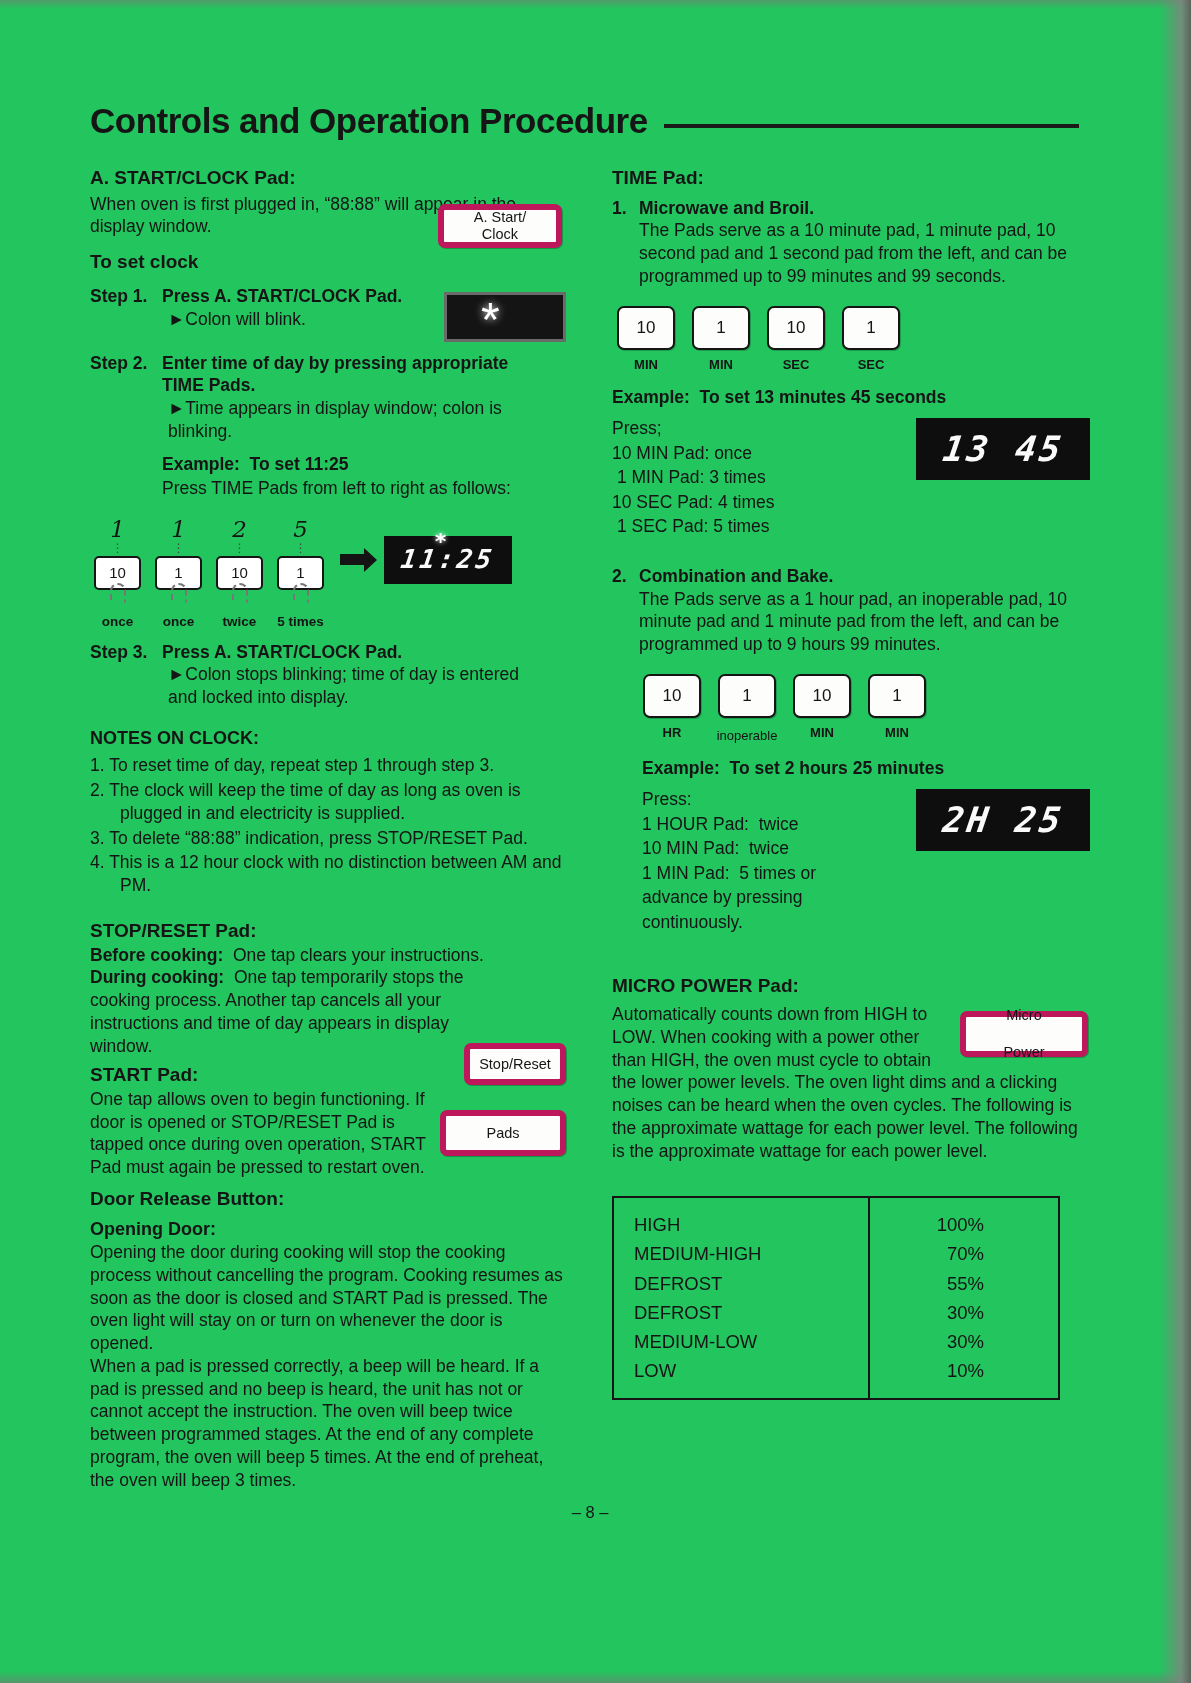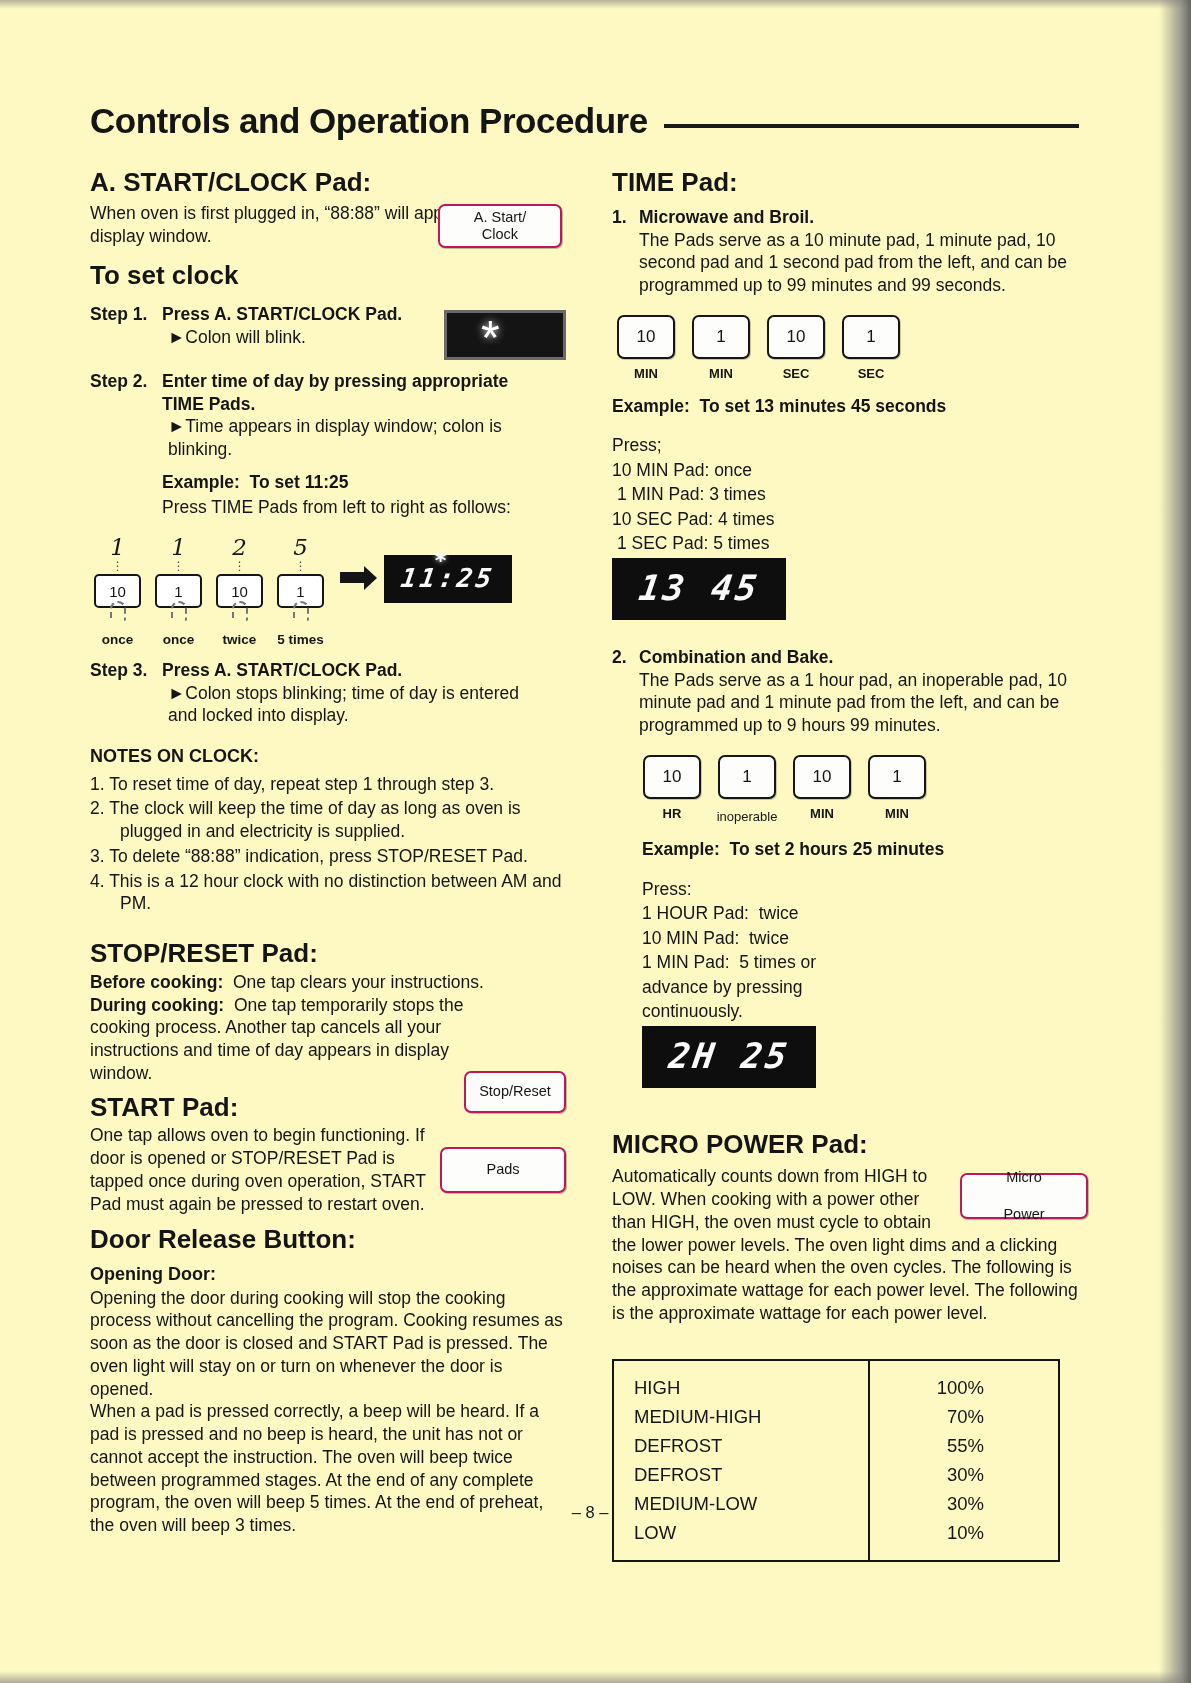--- a/index.html
+++ b/index.html
@@ -1,46 +1,46 @@
 <!DOCTYPE html>
 <html><head>
 <meta charset="utf-8">
 <title>Controls and Operation Procedure</title>
 <style>
   * { margin:0; padding:0; box-sizing:border-box; }
   body { background:#d8d8d4; }
   .page {
     position:relative; width:1191px; height:1683px;
-    background:#fef9c3; color:#151515;
+    background:#22c55e; color:#151515;
     font-family:"Liberation Sans", sans-serif;
     font-size:17.5px; line-height:1.3; overflow:hidden;
   }
   .b { font-weight:bold; }
   
   .scan-right { position:absolute; top:0; right:0; width:32px; height:100%;
     background:linear-gradient(to right, rgba(130,130,128,0), rgba(130,130,128,.8) 70%, rgba(95,95,92,.95)); }
   .scan-top { position:absolute; top:0; left:0; width:100%; height:9px;
     background:linear-gradient(to bottom, rgba(120,120,118,.55), rgba(120,120,118,0)); }
   .scan-bottom { position:absolute; bottom:0; left:0; width:100%; height:12px;
     background:linear-gradient(to top, rgba(120,120,118,.6), rgba(120,120,118,0)); }
 
   .page-header { position:absolute; left:90px; right:112px; top:98px; display:flex; align-items:center; }
   .page-title { font-size:35px; font-weight:bold; letter-spacing:-.5px; white-space:nowrap; }
   .title-rule { flex:1; height:4px; background:#1a1a1a; margin-left:16px; margin-top:10px; }
 
   .col { position:absolute; top:166px; }
   .col-left { left:90px; width:476px; }
   .col-right { left:612px; width:478px; }
 
-  h2 { font-size:26px; font-weight:bold; }
+  h2 { font-size:19px; font-weight:bold; }
   p { margin:0; }
   .rel { position:relative; }
 
   .pad-btn {
-    border:2px solid #be185d; border-radius:7px; background:#fdfdfb;
+    border:6px solid #be185d; border-radius:7px; background:#fdfdfb;
     display:flex; flex-direction:column; align-items:center; justify-content:center;
     text-align:center; font-size:14.5px; line-height:1.2;
     box-shadow:1px 1px 0 rgba(0,0,0,.25);
   }
   .sc-btn { position:absolute; top:38px; right:4px; width:124px; height:44px; }
   .intro { max-width:445px; margin-top:2px; }
   .set-clock-h { margin-top:12px; }
 
   .step { display:flex; margin-top:10px; }
   .step-label { font-weight:bold; flex:none; width:72px; }
@@ -94,21 +94,21 @@
 
   .num-item { display:flex; margin-top:6px; }
   .num-label { flex:none; width:27px; font-weight:bold; }
   .pads-row { display:flex; gap:15px; margin:18px 0 12px 4px; }
   .pad-unit { display:flex; flex-direction:column; align-items:center; width:60px; }
   .pad { width:58px; height:44px; border:2px solid #151515; border-radius:7px; background:#fdfdfb;
     display:flex; align-items:center; justify-content:center; font-size:17px;
     box-shadow:1px 1px 0 rgba(0,0,0,.2); }
   .pad-u-label { font-weight:bold; font-size:13px; margin-top:7px; }
   .combo .pad-unit:nth-child(2) .pad-u-label { font-size:13px; font-weight:normal; margin-top:10px; }
-  .press-row { display:flex; align-items:flex-start; margin-top:16px;flex-direction:column; }
+  .press-row { display:flex; align-items:flex-start; margin-top:8px; }
   .press-block { flex:1; }
   .press-block p { white-space:pre-wrap; line-height:1.4; }
   .sect-combo { margin-top:26px; }
   .sect-mp { margin-top:40px; }
   .mp-text { margin-top:4px; }
   .mp-btn { float:right; margin:8px 2px 10px 14px; width:128px; height:46px;gap:20px; }
   .power-table { border-collapse:collapse; margin-top:34px; width:448px; border:2.5px solid #151515; }
   .power-table td { border:none; font-size:18.5px; padding:2.5px 0; }
   .power-table td:first-child { padding-left:20px; }
   .power-table td:last-child { border-left:2px solid #151515; text-align:right; padding-right:74px; width:190px;margin-top:40px; }

